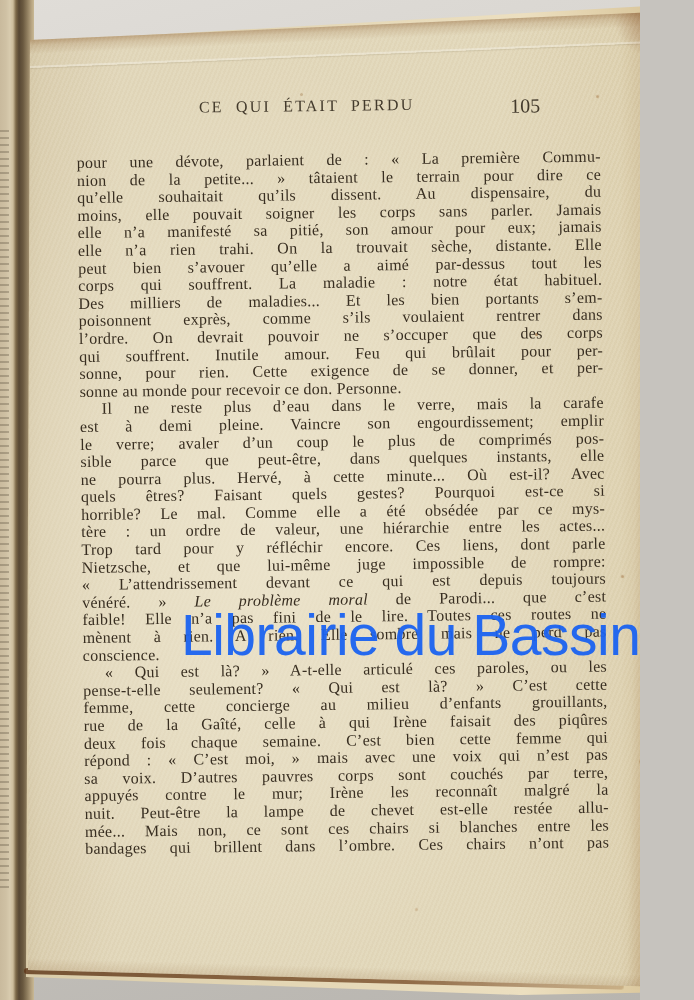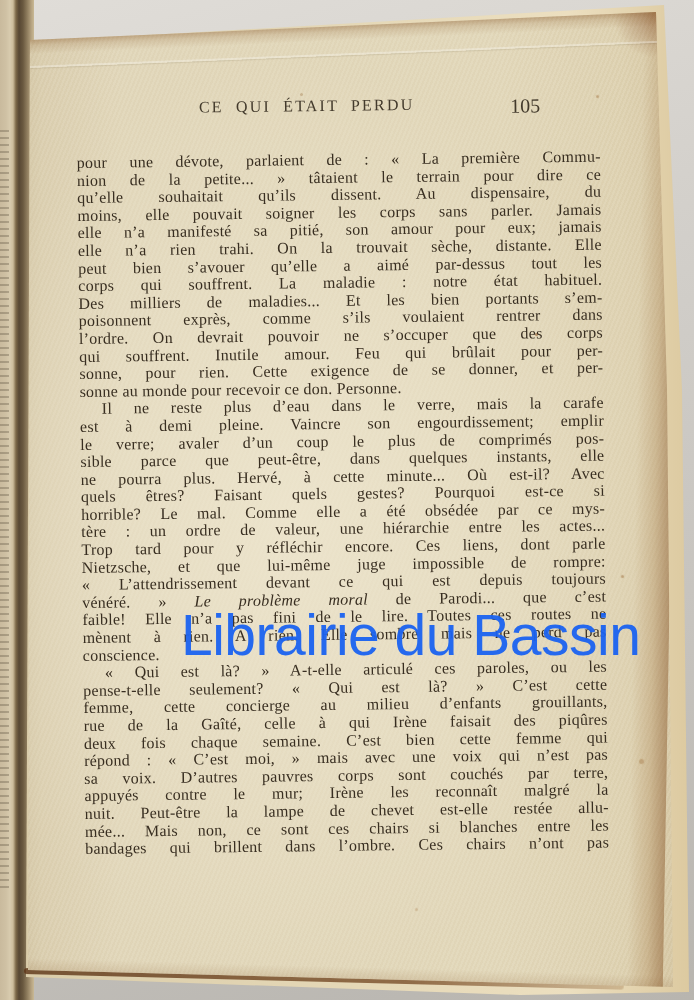--- a/index.html
+++ b/index.html
@@ -2,22 +2,23 @@
 <html><head>
 <meta charset="utf-8">
 <style>
   html, body { margin: 0; padding: 0; }
   body {
     width: 694px; height: 1000px; overflow: hidden;
     font-family: "Liberation Serif", serif;
     background: #c6c3be;
   }
   #photo {
-    position: relative; width: 694px; height: 1000px; overflow: hidden;
+    position: relative; width: 620px; height: 1000px; overflow: hidden;
     background: linear-gradient(165deg, #e0ddd8 0%, #d4d1cc 30%, #c6c3be 68%, #b8b5af 100%);
+    padding-left: 20px;
   }
   
   .gutter {
     position: absolute; left: 0; top: 0; width: 34px; height: 1000px;
     background: linear-gradient(90deg,
       #c9ba9d 0px, #cfc1a4 6px, #d8cbae 10px, #cdbd9c 13px,
       #7c6848 16px, #574733 19px, #6a5940 23px,
       #8d7b5c 27px, #b3a07e 31px, #c9b995 34px);
   }
   .gutter::after {

